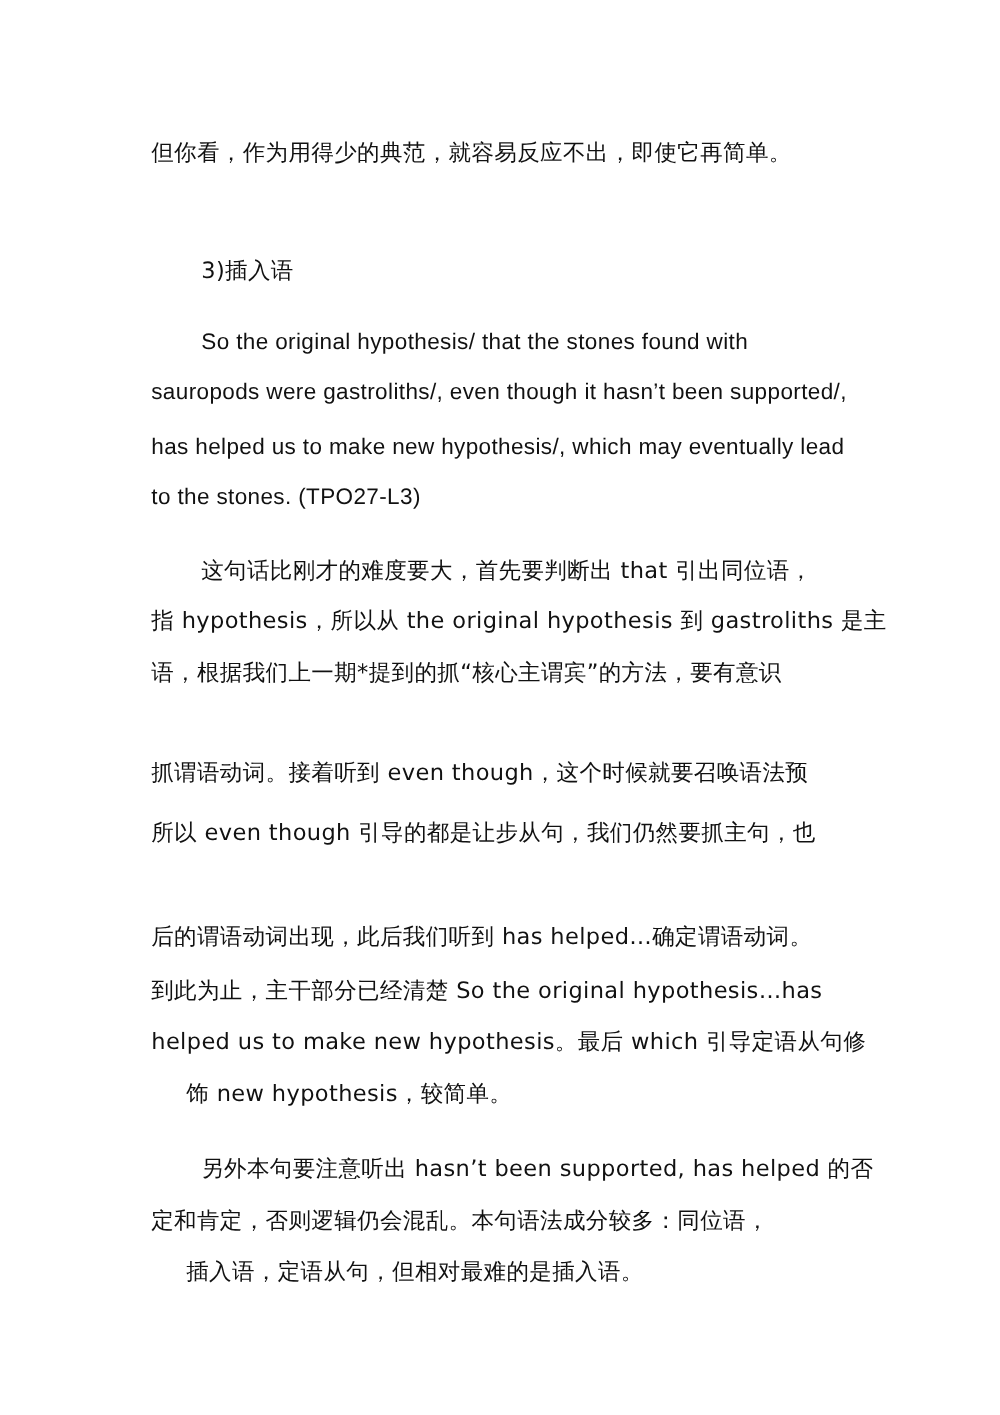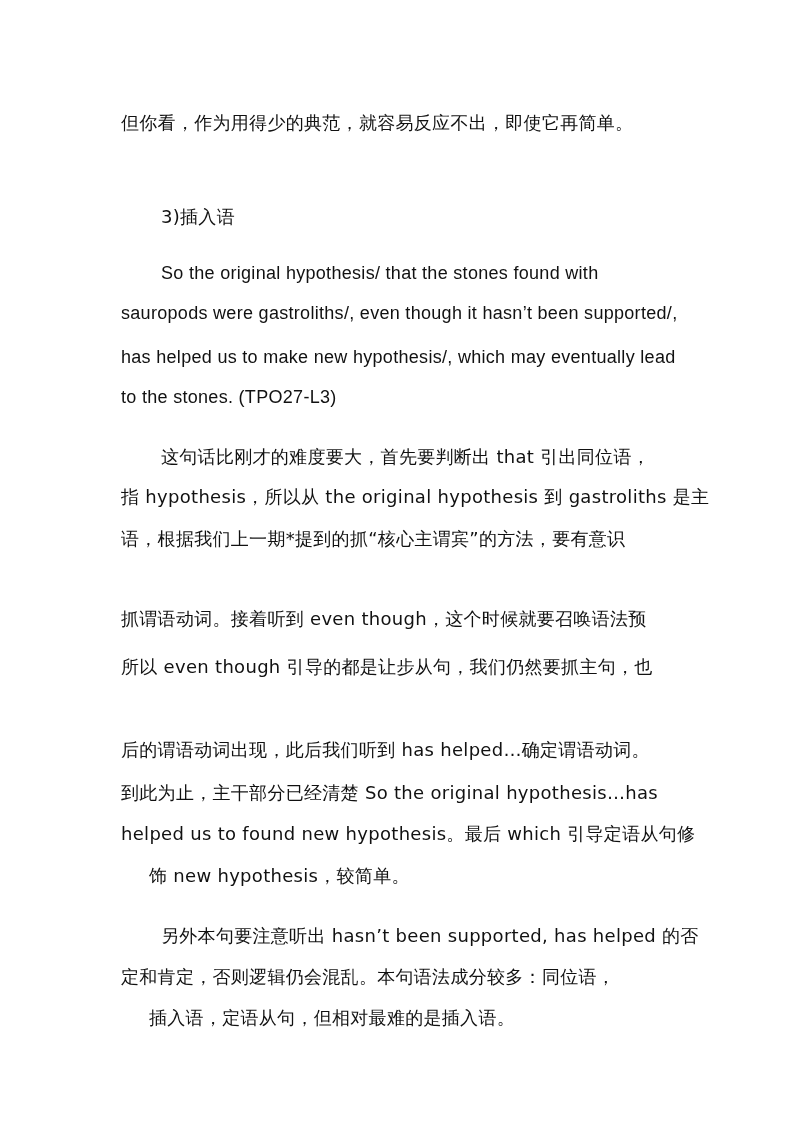--- a/index.html
+++ b/index.html
@@ -25,20 +25,20 @@
   <div class="line en" style="top:345px;">has helped us to make new hypothesis/, which may eventually lead</div>
   <div class="line en" style="top:385px;">to the stones. (TPO27-L3)</div>
 
   <div class="line indent" style="top:445px;">这句话比刚才的难度要大，首先要判断出 that 引出同位语，</div>
   <div class="line" style="top:485px;">指 hypothesis，所以从 the original hypothesis 到 gastroliths 是主</div>
   <div class="line" style="top:527px;">语，根据我们上一期*提到的抓“核心主谓宾”的方法，要有意识</div>
   <div class="line" style="top:569px;margin-top:38px;">抓谓语动词。接着听到 even though，这个时候就要召唤语法预</div>
   <div class="line" style="top:655px;">所以 even though 引导的都是让步从句，我们仍然要抓主句，也</div>
   <div class="line" style="top:738px;">后的谓语动词出现，此后我们听到 has helped…确定谓语动词。</div>
   <div class="line" style="top:781px;">到此为止，主干部分已经清楚 So the original hypothesis…has</div>
-  <div class="line" style="top:822px;">helped us to found new hypothesis。最后 which 引导定语从句修</div>
+  <div class="line" style="top:822px;">helped us to make new hypothesis。最后 which 引导定语从句修</div>
   <div class="line" style="top:864px;margin-left:28px;">饰 new hypothesis，较简单。</div>
 
   <div class="line indent" style="top:924px;">另外本句要注意听出 hasn’t been supported, has helped 的否</div>
   <div class="line" style="top:965px;">定和肯定，否则逻辑仍会混乱。本句语法成分较多：同位语，</div>
   <div class="line" style="top:1006px;margin-left:28px;">插入语，定语从句，但相对最难的是插入语。</div>
 
 </div>
 
 </body></html>

